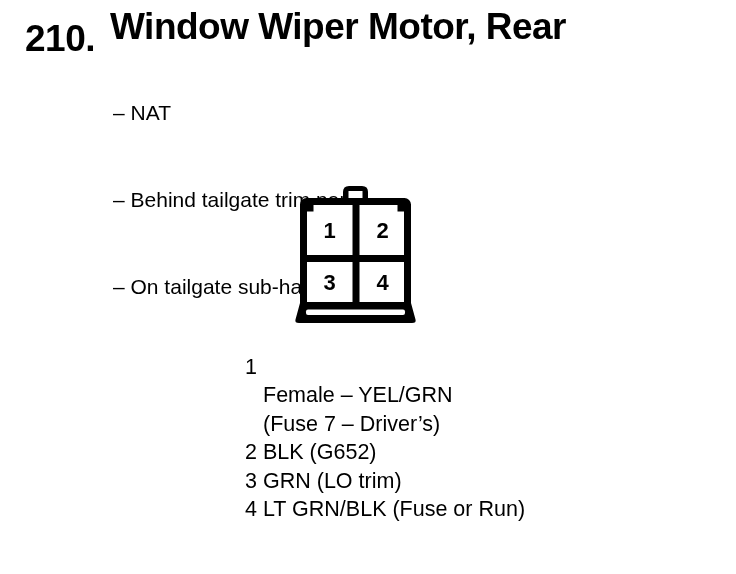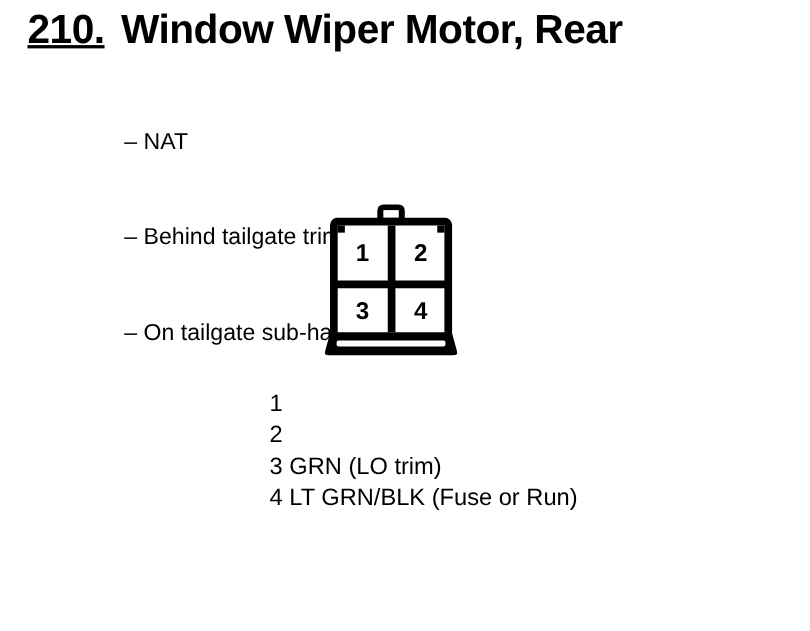--- a/index.html
+++ b/index.html
@@ -13,43 +13,42 @@
     height: 574px;
     background: #ffffff;
     color: #000000;
     font-family: "Liberation Sans", sans-serif;
     overflow: hidden;
   }
   
   .fig-num {
     position: absolute;
     left: 25px;
-    top: 7px;
+    top: 19px;
     font-size: 37px;
     line-height: 40px;
     font-weight: bold;
     letter-spacing: -0.5px;
     white-space: nowrap;
-    text-decoration: underline;
   }
   .fig-name {
     position: absolute;
     left: 110px;
     top: 7px;
     font-size: 37px;
     line-height: 40px;
     font-weight: bold;
     letter-spacing: -0.5px;
     white-space: nowrap;
   }
   
   .notes {
     position: absolute;
     left: 113px;
-    top: 56px;
+    top: 40px;
     font-size: 21px;
     line-height: 29px;
     white-space: pre;
   }
   
   .connector-svg {
     position: absolute;
     left: 283px;
     top: 182px;
     width: 150px;
@@ -115,21 +114,30 @@
     <text x="99.5" y="48" text-anchor="middle" dominant-baseline="central">2</text>
     <text x="46.5" y="100.5" text-anchor="middle" dominant-baseline="central">3</text>
     <text x="99.5" y="100.5" text-anchor="middle" dominant-baseline="central">4</text>
   </svg>
 
   <div class="pin-list">
     <div class="pin-row">
       <span class="num">1</span>
     </div>
     <div class="pin-row">
+      <span class="num"></span>
+      <span class="txt">Female – YEL/GRN</span>
+    </div>
+    <div class="pin-row">
+      <span class="num"></span>
+      <span class="txt">(Fuse 7 – Driver’s)</span>
+    </div>
+    <div class="pin-row">
       <span class="num">2</span>
+      <span class="txt">BLK (G652)</span>
     </div>
     <div class="pin-row">
       <span class="num">3</span>
       <span class="txt">GRN (LO trim)</span>
     </div>
     <div class="pin-row">
       <span class="num">4</span>
       <span class="txt">LT GRN/BLK (Fuse or Run)</span>
     </div>
   </div>

